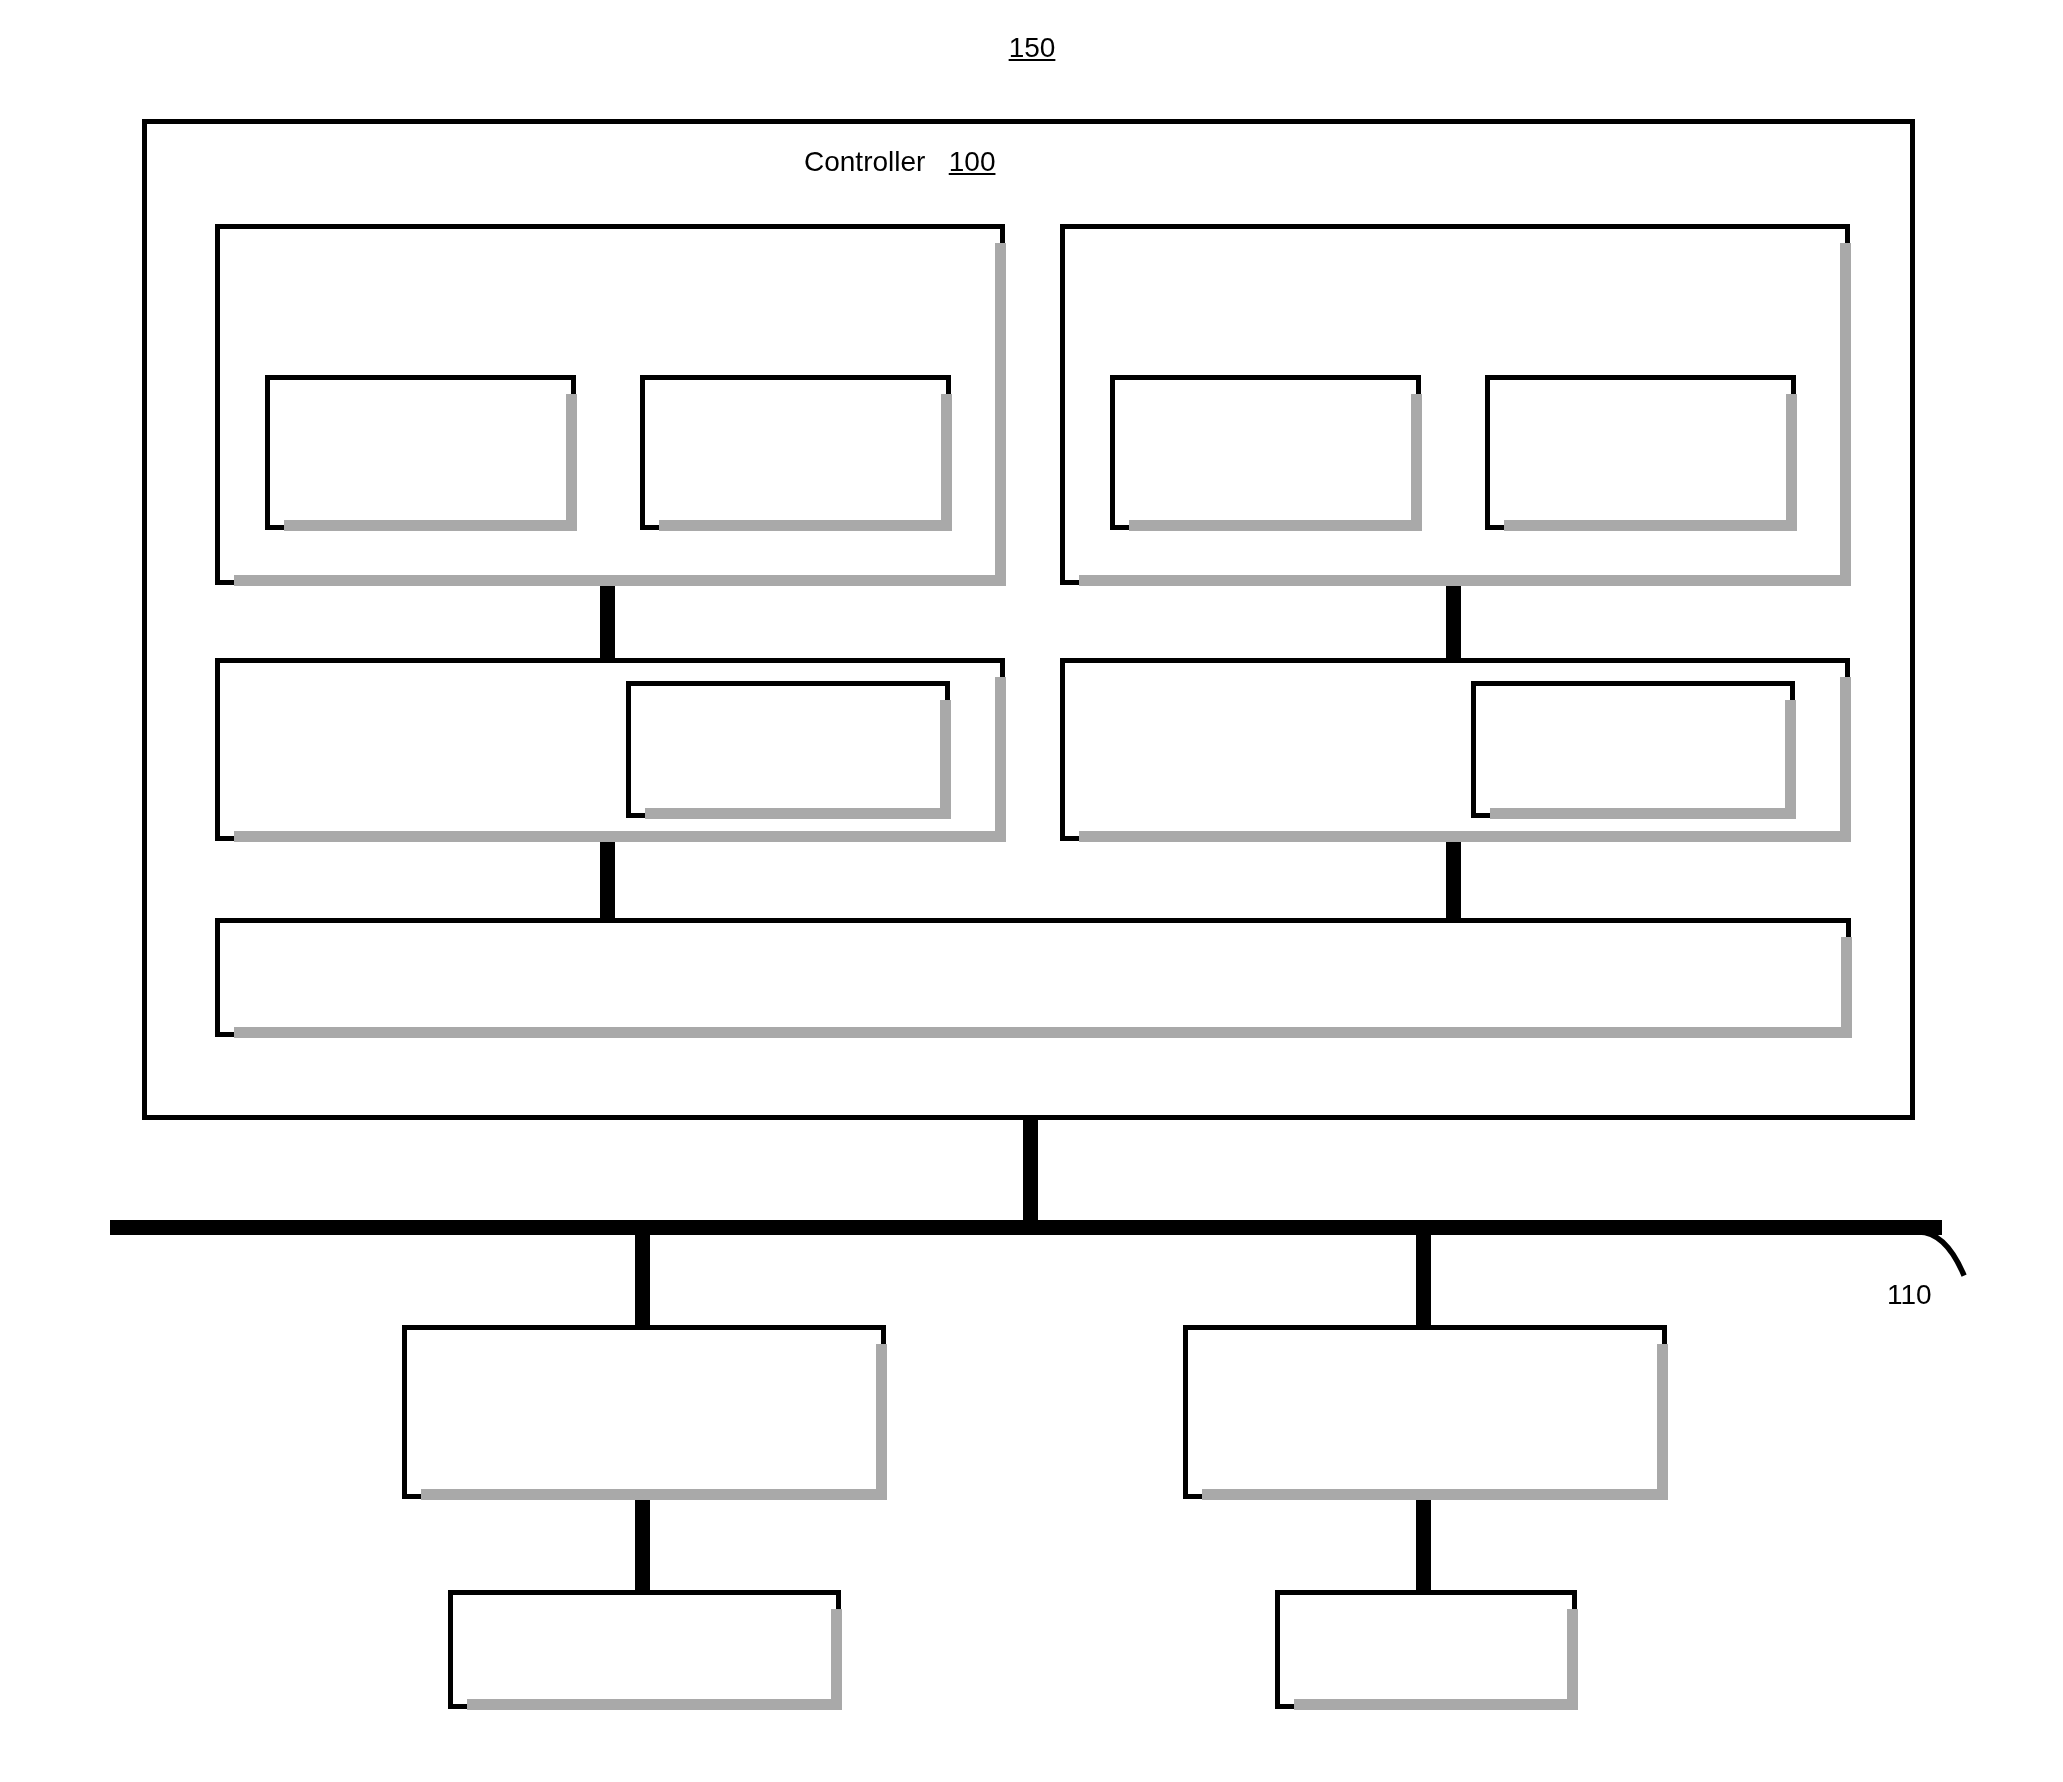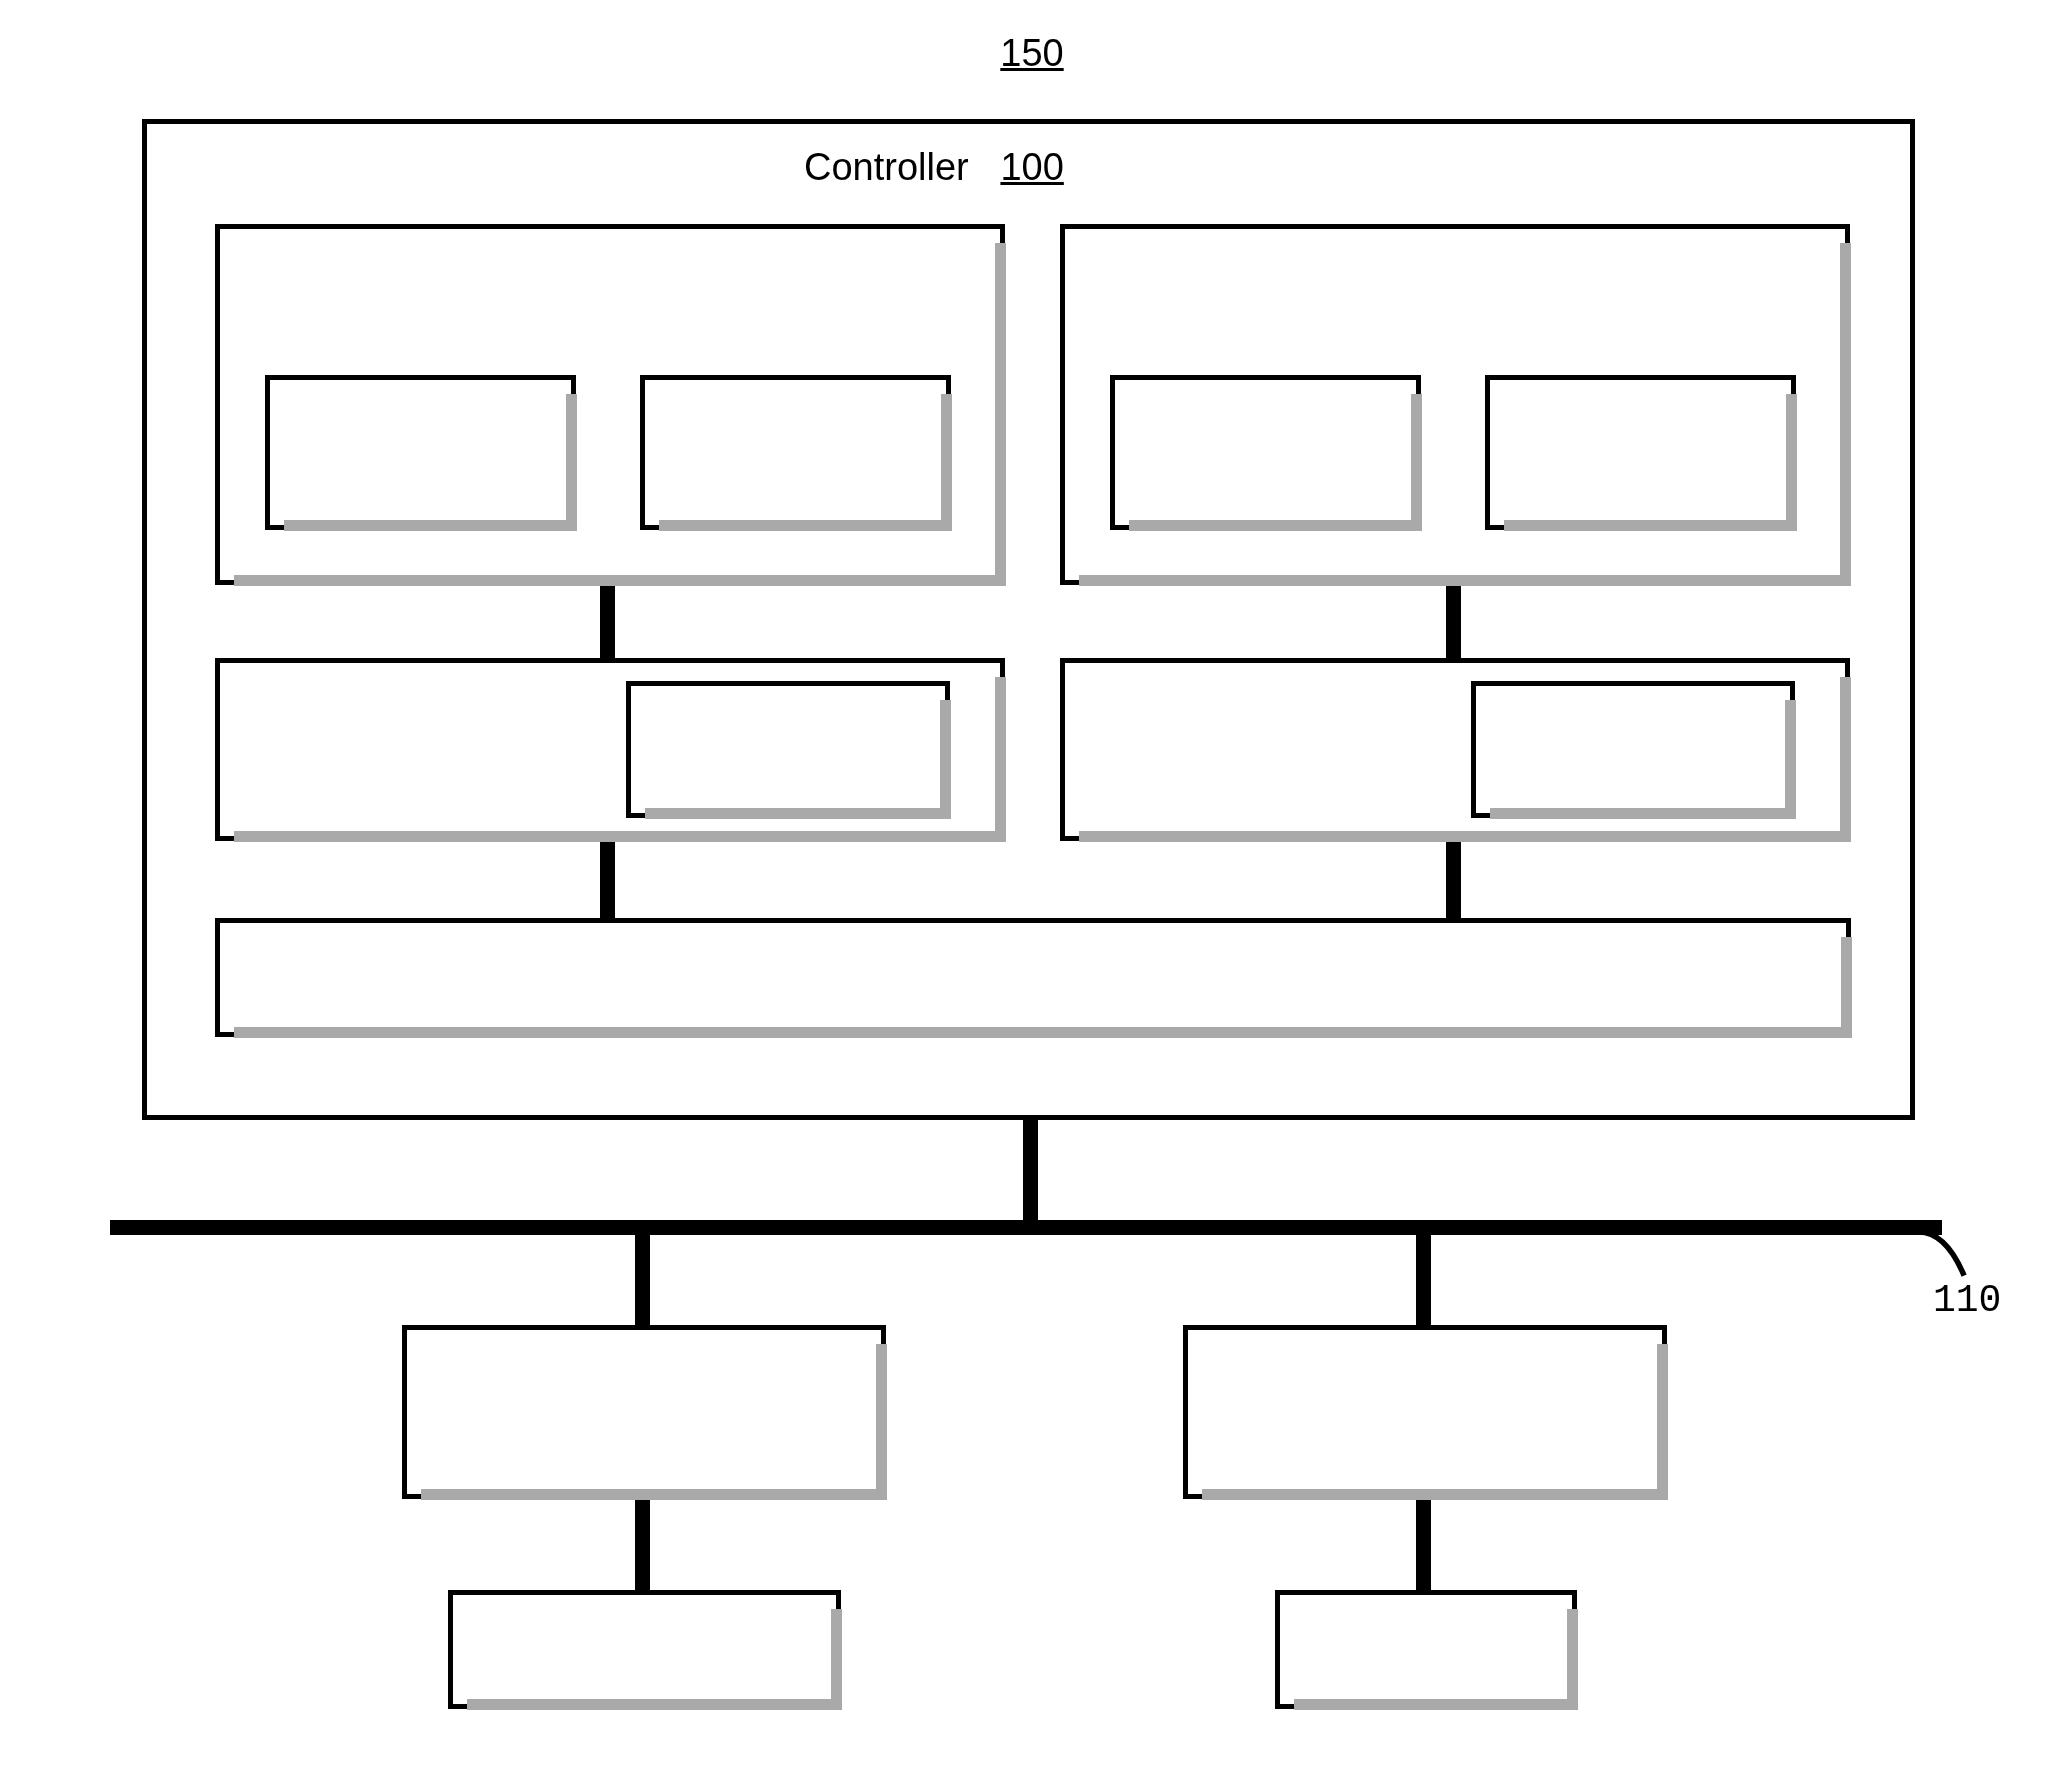--- a/index.html
+++ b/index.html
@@ -5,21 +5,21 @@
   html, body {
     margin: 0;
     padding: 0;
     background: #ffffff;
     font-family: Arial, Helvetica, sans-serif;
   }
   .canvas {
     position: relative;
     width: 2063px;
     height: 1754px;
-    font-size: 38px;
+    font-size: 28px;
     color: #000;
   }
   .box {
     position: absolute;
     border: 5.5px solid #000;
     background: #ffffff;
     box-sizing: border-box;
   }
   .shadowed::after {
     content: "";
@@ -131,21 +131,21 @@
   <div class="connector" style="left:600px; top:841px; width:14.6px; height:78px;"></div>
   <div class="connector" style="left:1446px; top:841px; width:14.6px; height:78px;"></div>
 
   <div class="connector" style="left:1023px; top:1119px; width:14.6px; height:101px;"></div>
 
   <div class="connector" style="left:110px; top:1220px; width:1832px; height:14.6px;"></div>
 
   <svg style="position:absolute; left:1914px; top:1221px; width:82px; height:82px;" viewBox="0 0 90 90" width="82" height="82">
     <path d="M 5 12 Q 35 12 55 60" fill="none" stroke="#000" stroke-width="6"></path>
   </svg>
-  <div class="label" style="left:1933px; top:1279px;font-family:Liberation Mono, monospace;">110</div>
+  <div class="label" style="left:1887px; top:1279px;">110</div>
 
   <div class="connector" style="left:635px; top:1220px; width:14.6px; height:105px;"></div>
   <div class="box shadowed" style="left:402px; top:1325px; width:484px; height:174px; z-index:2;"></div>
   <div class="label" style="left:411px; top:1357px; width:466px;">
     <div>Memory</div>
     <div>
       <span>Controller</span>&nbsp;&nbsp;<span class="num">122</span>
     </div>
   </div>
 

